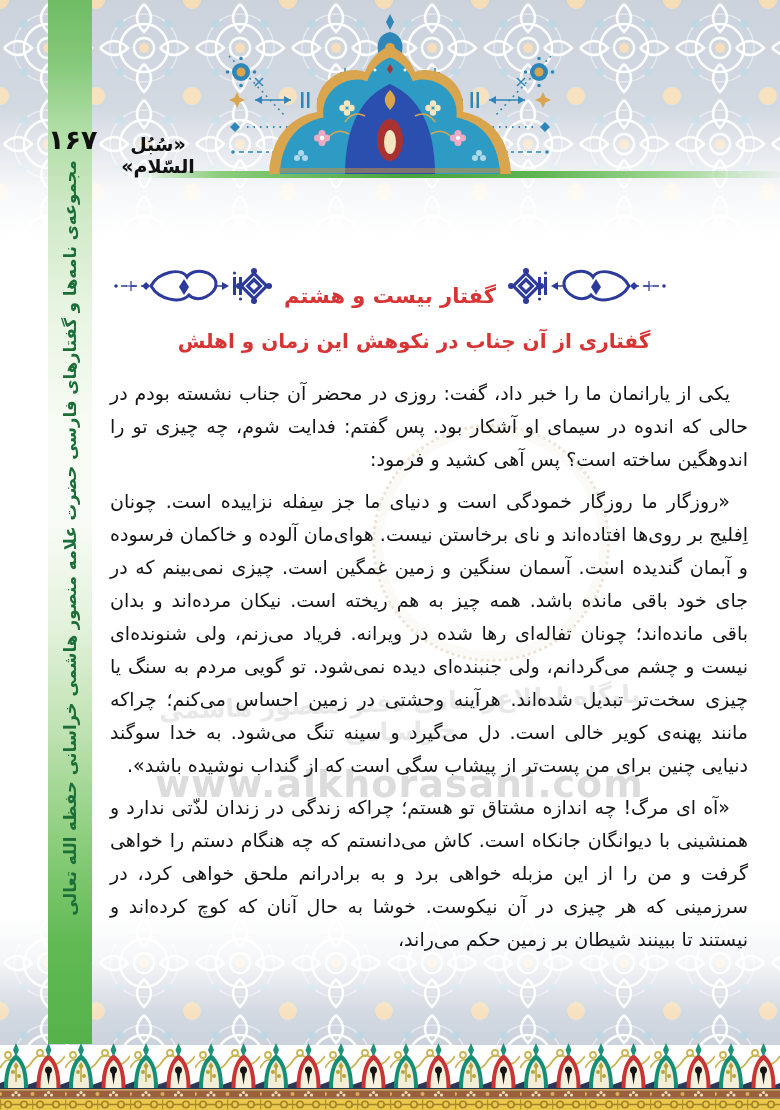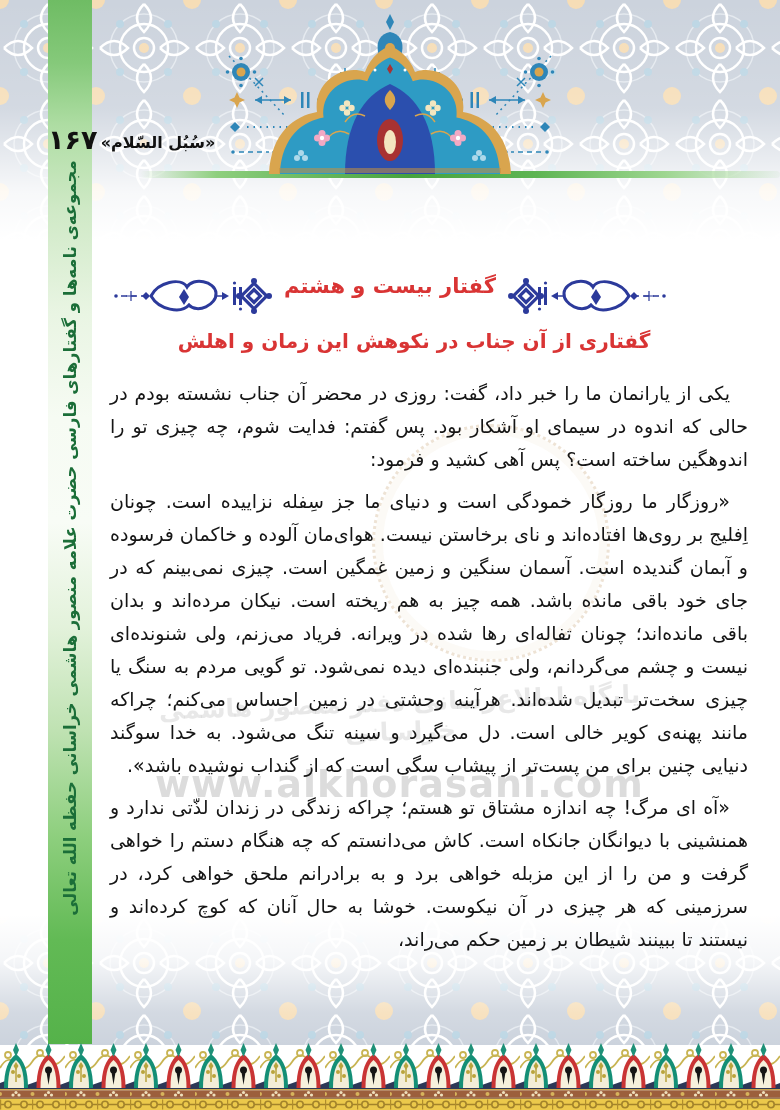--- a/index.html
+++ b/index.html
@@ -16,29 +16,29 @@
       #e9f5e3 30%,#f6fbf3 40%,#f8fcf6 50%,#e3f2db 60%,#bfe2b2 70%,#8ecf7e 80%,
       #62ba55 90%,#55b24a 100%);}
   .sidebar-text-wrap{position:absolute;left:48px;top:210px;width:44px;height:655px;z-index:3;}
   .sidebar-text{position:absolute;top:50%;left:50%;transform:translate(-50%,-50%) rotate(-90deg);
     white-space:nowrap;direction:rtl;font-size:16.5px;font-weight:bold;color:#1b6e38;letter-spacing:0;}
 
   
   .page-number{position:absolute;left:48px;top:124px;width:44px;z-index:5;
     font-size:27px;font-weight:bold;color:#111;}
   .book-title{position:absolute;left:94px;top:133px;width:128px;z-index:5;text-align:center;
-    direction:rtl;font-size:16px;font-weight:bold;color:#111;}
+    direction:rtl;font-size:19px;font-weight:bold;color:#111;}
   .green-divider{position:absolute;left:140px;top:171px;width:640px;height:7px;z-index:2;border-radius:4px;
     background:linear-gradient(90deg,rgba(110,190,100,0) 0%,#8ecf7e 12%,#46a23e 42%,#5eb553 62%,
       #9ed690 82%,rgba(150,210,140,0.08) 100%);}
   .ornament{position:absolute;left:225px;top:12px;width:330px;height:164px;z-index:3;}
 
   
-  .heading-row{position:absolute;left:0;top:274px;width:780px;height:46px;z-index:3;
-    display:flex;align-items:flex-start;justify-content:center;gap:9px;}
+  .heading-row{position:absolute;left:0;top:262px;width:780px;height:46px;z-index:3;
+    display:flex;align-items:flex-end;justify-content:center;gap:9px;}
   .chapter-title{font-size:21px;font-weight:bold;color:#d93434;direction:rtl;white-space:nowrap;padding:0 2px;}
   .subtitle{position:absolute;left:0;top:329px;width:780px;z-index:3;text-align:center;direction:rtl;
     font-size:20px;font-weight:bold;color:#d93434;padding-left:24px;}
 
   
   .body-text{position:absolute;left:110px;top:377px;width:650px;z-index:3;direction:rtl;
     text-align:justify;font-size:19px;line-height:33px;color:#151515;}
   .body-text p{margin:0 12px 9px 0;text-indent:18px;}
 
   

